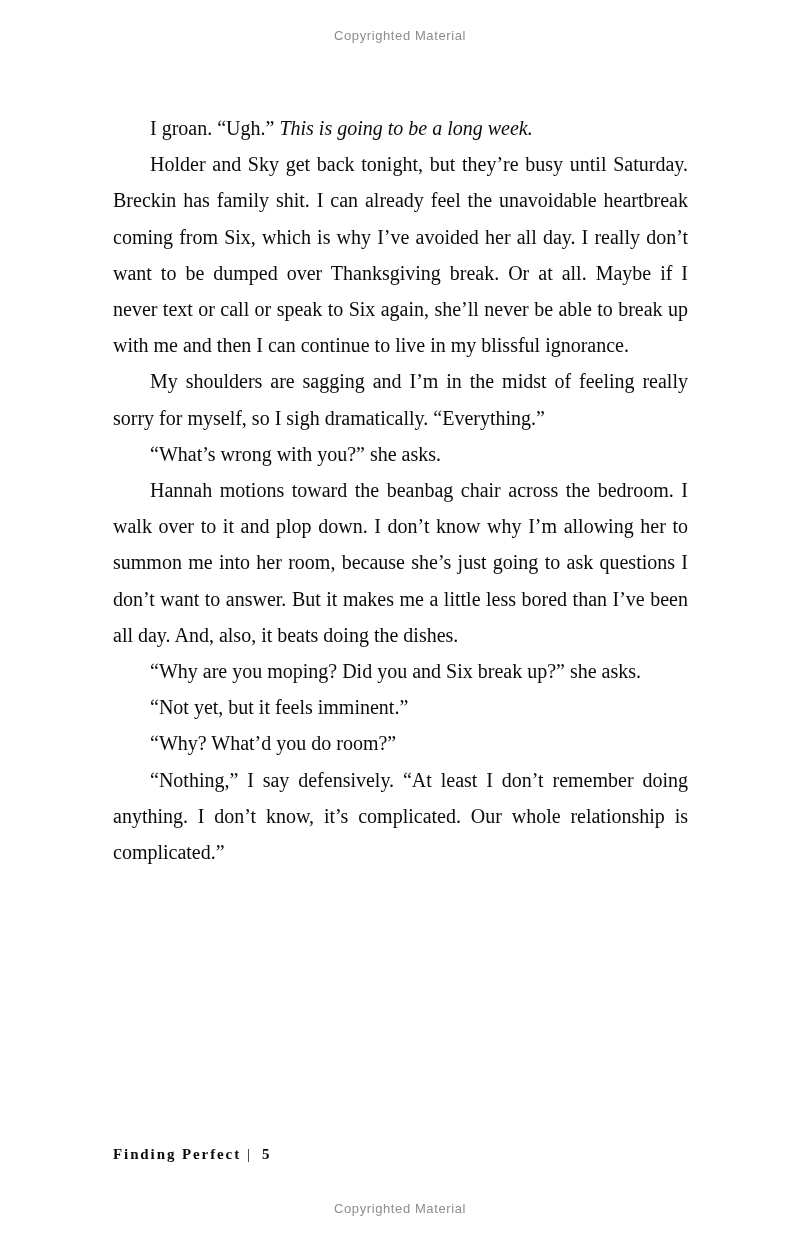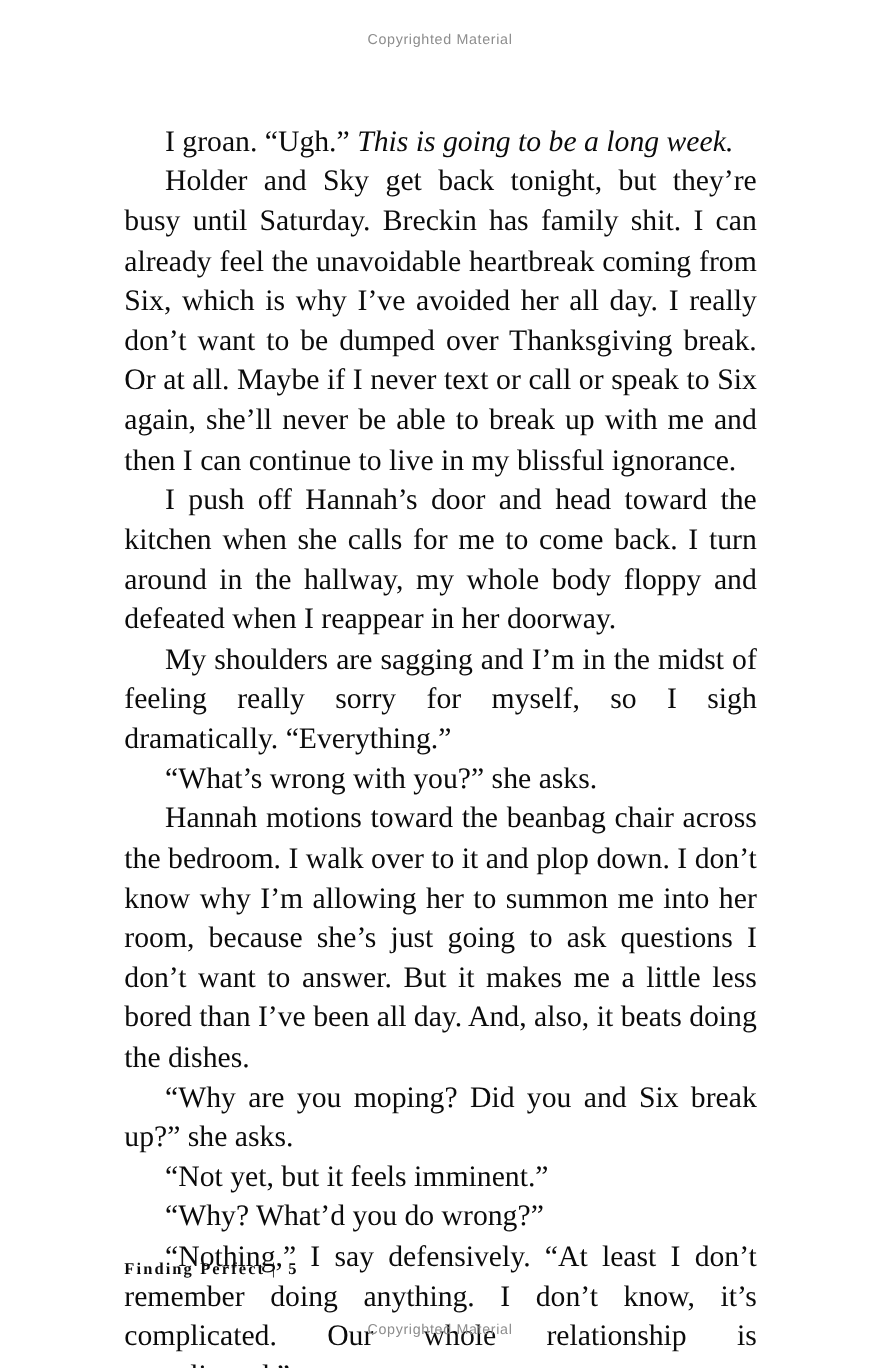--- a/index.html
+++ b/index.html
@@ -39,21 +39,21 @@
   
   .text-column {
     position: absolute;
     left: 113px;
     top: 110px;
     width: 575px;
   }
 
   .para {
     margin: 0;
-    font-size: 27px;
+    font-size: 20px;
     line-height: 36.2px;
     text-align: justify;
     text-justify: inter-word;
     text-indent: 37px;
     color: #0b0b0b;
     hyphens: manual;
     -webkit-hyphens: manual;
   }
   
 
@@ -86,27 +86,26 @@
 </head>
 <body>
 
 <div class="page">
 
   <div class="watermark watermark-top">Copyrighted Material</div>
 
   <div class="text-column">
     <p class="para">I groan. “Ugh.” <em>This is going to be a long week.</em></p>
     <p class="para">Holder and Sky get back tonight, but they’re busy until Saturday. Breckin has family shit. I can already feel the unavoidable heartbreak coming from Six, which is why I’ve avoided her all day. I really don’t want to be dumped over Thanksgiving break. Or at all. Maybe if I never text or call or speak to Six again, she’ll never be able to break up with me and then I can continue to live in my blissful ignorance.</p>
-    <p class="para">I push off Hannah’s door and head toward the kitchen when she calls for me to come back. I turn around in the hallway, my whole body floppy and defeated when I reappear in her doorway.</p>
     <p class="para">My shoulders are sagging and I’m in the midst of feeling really sorry for myself, so I sigh dramatically. “Everything.”</p>
     <p class="para">“What’s wrong with you?” she asks.</p>
     <p class="para">Hannah motions toward the beanbag chair across the bedroom. I walk over to it and plop down. I don’t know why I’m allowing her to summon me into her room, because she’s just going to ask questions I don’t want to answer. But it makes me a little less bored than I’ve been all day. And, also, it beats doing the dishes.</p>
     <p class="para">“Why are you moping? Did you and Six break up?” she asks.</p>
     <p class="para">“Not yet, but it feels imminent.”</p>
-    <p class="para">“Why? What’d you do wrong?”</p>
+    <p class="para">“Why? What’d you do room?”</p>
     <p class="para">“Nothing,” I say defensively. “At least I don’t remember doing anything. I don’t know, it’s complicated. Our whole relationship is complicated.”</p>
   </div>
 
   <div class="footer"><span>Finding Perfect</span><span class="sep">|</span><span class="page-number">5</span></div>
 
   <div class="watermark watermark-bottom">Copyrighted Material</div>
 
 </div>
 
 </body></html>

